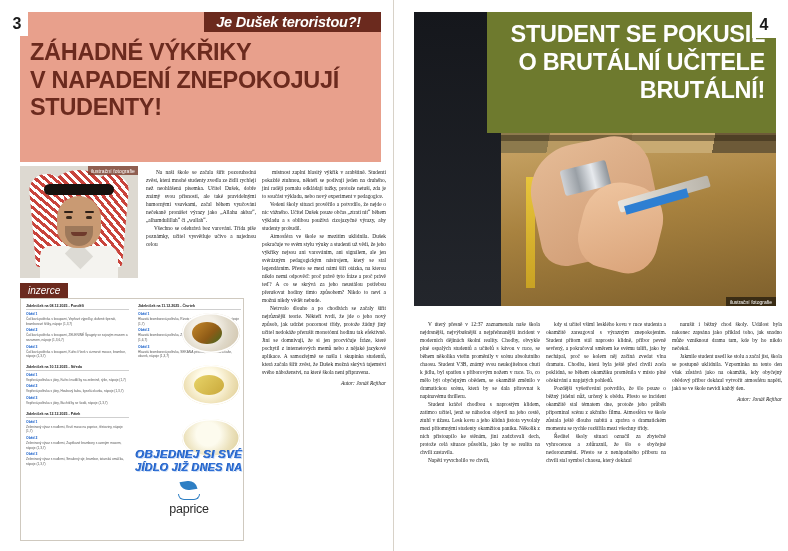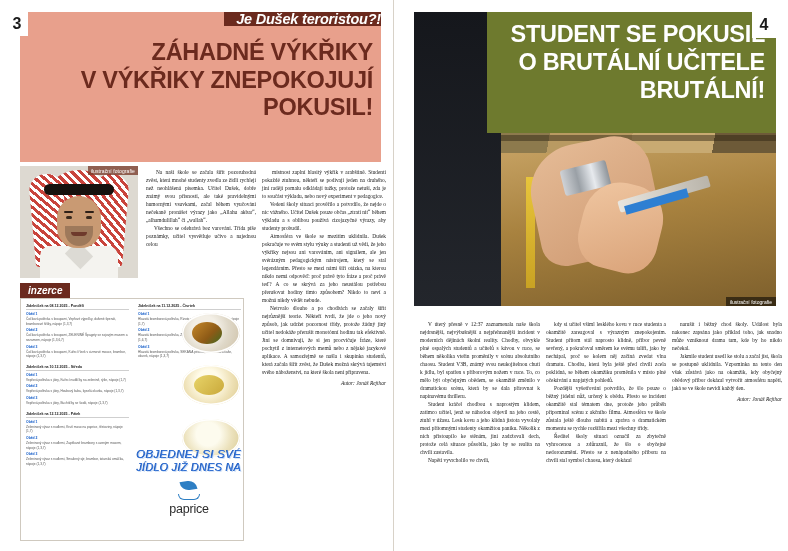--- a/index.html
+++ b/index.html
@@ -24,33 +24,33 @@
     position:absolute; left:14px; top:6px; right:6px; height:150px;
     background:#e8a08c;
   }
   .l-pagenum {
     position:absolute; left:0px; top:6px; width:22px; height:24px;
     background:#ffffff; color:#1a1a1a; z-index:6;
     font-family:"Liberation Sans", sans-serif; font-weight:bold; font-size:16px;
     display:flex; align-items:center; justify-content:center;
   }
   .l-kicker {
-    position:absolute; right:6px; top:6px; height:14px;
+    position:absolute; right:6px; top:6px; height:20px;
     background:#6b2a1e; color:#ffffff; z-index:5;
     font-family:"Liberation Sans", sans-serif; font-weight:bold; font-style:italic;
     font-size:14.5px; letter-spacing:-0.2px;
-    display:flex; align-items:center; padding:0 0 1px 12px;
+    display:flex; align-items:center; padding:0 20px 1px 12px;
   }
   .l-headline {
     position:absolute; left:24px; top:33px; right:14px; z-index:4;
     font-family:"Liberation Sans", sans-serif; font-weight:bold;
     font-size:23.5px; line-height:1.18; color:#6b2a1e;
     letter-spacing:-0.3px;
   }
-  .l-headline div { white-space:nowrap;text-align:right; }
+  .l-headline div { white-space:nowrap; }
 
   
   .l-photo {
     position:absolute; left:14px; top:160px; width:118px; height:112px;
     background:linear-gradient(180deg,#e9e7e2 0%,#dcd9d2 100%);
     overflow:hidden;
   }
   .l-caption {
     position:absolute; right:0px; top:0px; height:9px;
     background:rgba(120,60,45,.78); color:#fff;
@@ -78,21 +78,21 @@
   .pf-brow.b1 { left:7px; } .pf-brow.b2 { right:7px; }
   .pf-mouth { position:absolute; left:14px; top:36px; width:16px; height:4px; background:#6e3a2c; border-radius:0 0 8px 8px; }
   .pf-beard { position:absolute; left:8px; top:30px; width:28px; height:20px; background:rgba(60,45,35,.30); border-radius:0 0 14px 14px; }
   .pf-body { position:absolute; left:20px; bottom:0; width:78px; height:32px; background:#f4f3ef; border-radius:10px 10px 0 0; }
   .pf-collar { position:absolute; left:48px; bottom:14px; width:22px; height:18px; background:#dcdad4; transform:rotate(45deg); }
 
   
   .l-inzerce {
     position:absolute; left:14px; top:277px; height:15px;
     background:#6b2a1e; color:#ffffff;
-    font-family:"Liberation Sans", sans-serif; font-weight:bold; font-style:italic;
+    font-family:"Liberation Sans", sans-serif; font-weight:normal; font-style:italic;
     font-size:10px; display:flex; align-items:center; padding:5px 8px;
   }
   .l-adbox {
     position:absolute; left:14px; top:292px; width:224px; height:243px;
     background:#ffffff; border:1px solid #cfc9bf; overflow:hidden;
   }
   .ad-screenshot { position:absolute; left:0; top:0; width:224px; height:205px; background:#fff; display:flex; }
   .ad-col { width:50%; padding:5px 4px 0 5px; }
   .ad-day {
     font-family:"Liberation Sans", sans-serif; font-size:3.6px; font-weight:bold;
@@ -110,21 +110,21 @@
            background:linear-gradient(135deg,#c6882a,#8d5a16 60%,#3f6b21); }
   .food2 { right:5px; top:66px; width:58px; height:40px;
            background:radial-gradient(circle at 45% 40%, #fffbe8 0 28%, #efe2b8 58%, #d9c688 100%); }
   .food2::after { content:""; position:absolute; left:12px; top:10px; width:30px; height:20px; border-radius:50%;
            background:linear-gradient(135deg,#e8d469,#c9a83a); }
   .food3 { right:5px; top:120px; width:58px; height:38px;
            background:radial-gradient(circle at 45% 40%, #fdfbee 0 30%, #ece2bd 60%, #d7c88f 100%); }
 
   .ad-promo { position:absolute; left:112px; top:148px; width:112px; height:95px; }
   .promo-line {
-    font-family:"Liberation Sans", sans-serif; font-weight:normal; font-style:italic;
+    font-family:"Liberation Sans", sans-serif; font-weight:bold; font-style:italic;
     font-size:11.5px; color:#2e6fd6; letter-spacing:.3px; text-align:center;
     text-shadow:0.8px 0.8px 0 #cfe0f7, -0.5px -0.5px 0 #1a4fa8;
     line-height:1.25; white-space:nowrap;
   }
   .promo-line.l2 { font-size:10.8px; }
   .ic-logo { margin-top:6px; text-align:center; }
   .ic-leaf { width:20px; height:12px; margin:0 auto; position:relative; }
   .ic-leaf::before {
     content:""; position:absolute; left:1px; top:0; width:17px; height:9px;
     background:#2e7fc4; border-radius:0 10px 0 10px; transform:rotate(-8deg);
@@ -219,22 +219,22 @@
     <div class="paper-left">
 
       <div class="l-headerband"></div>
 
       <div class="l-pagenum">3</div>
 
       <div class="l-kicker">Je Dušek teroristou?!</div>
 
       <div class="l-headline">
         <div>ZÁHADNÉ VÝKŘIKY</div>
-        <div>V VÝKŘIKY ZNEPOKOJUJÍ</div>
-        <div>POKUSIL!</div>
+        <div>V NAPADENÍ ZNEPOKOJUJÍ</div>
+        <div>STUDENTY!</div>
       </div>
 
       <div class="l-photo">
         <div class="pf-bg"></div>
         <div class="pf-kef-top"></div>
         <div class="pf-kef-l"></div>
         <div class="pf-kef-r"></div>
         <div class="pf-band"></div>
         <div class="pf-body"></div>
         <div class="pf-collar"></div>

